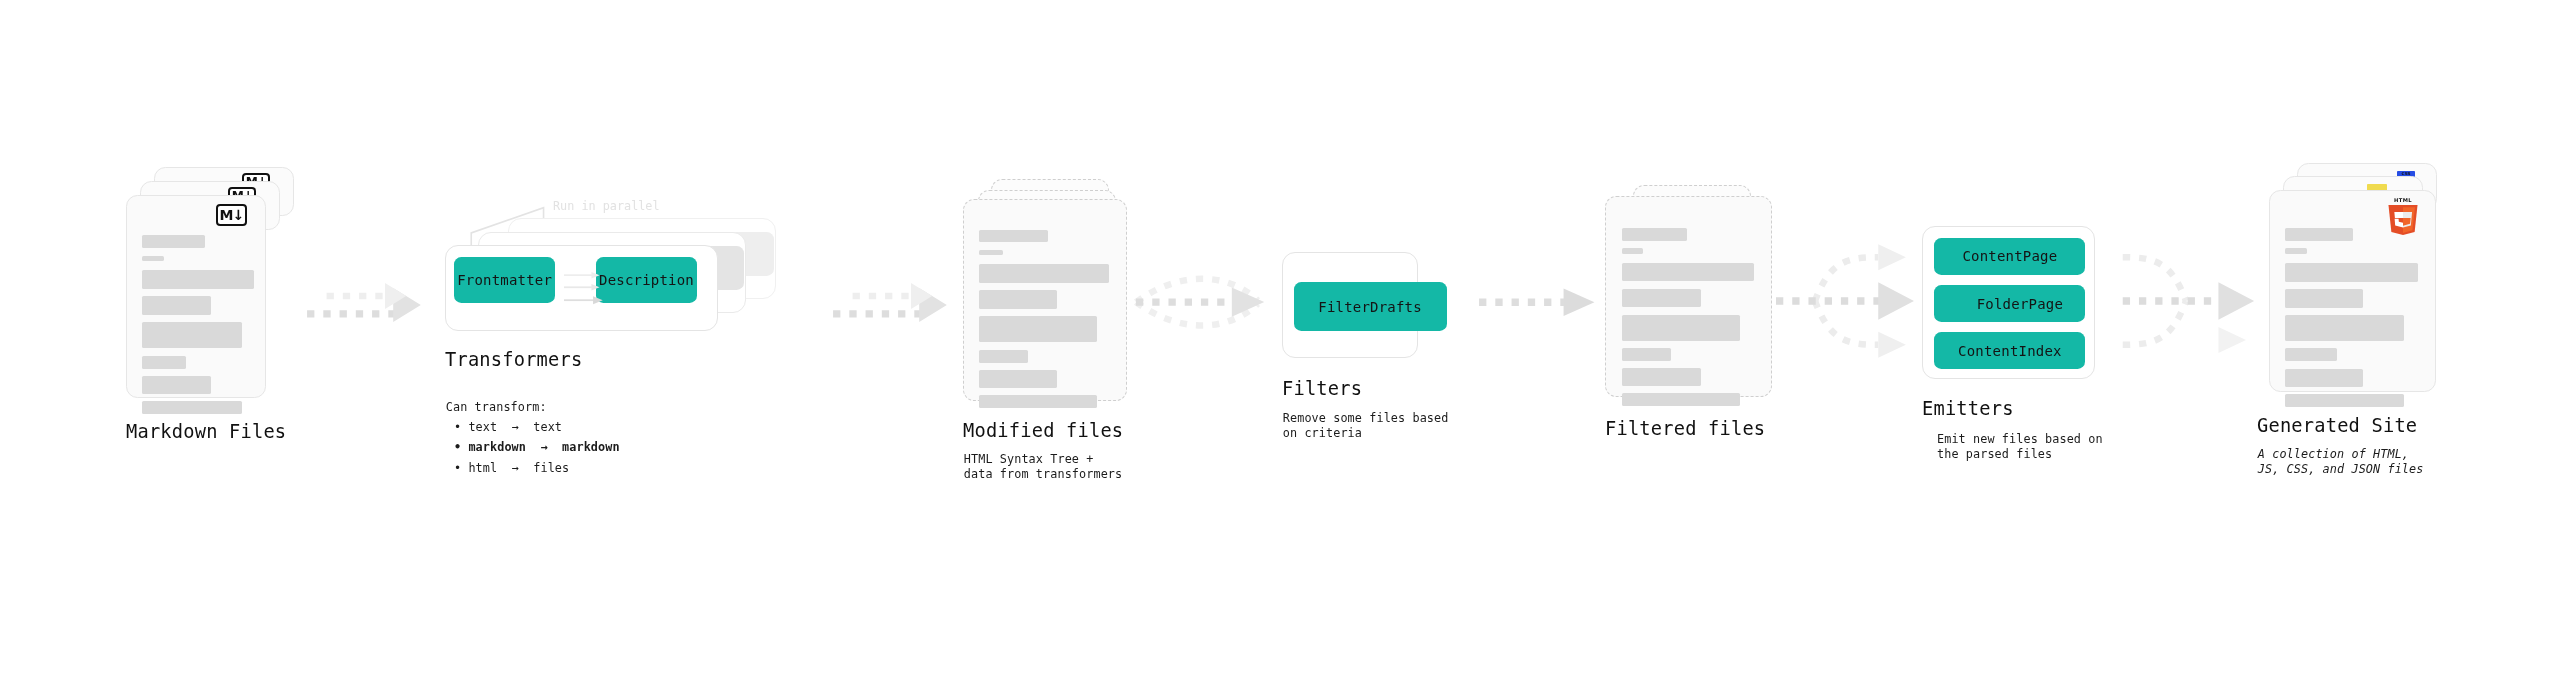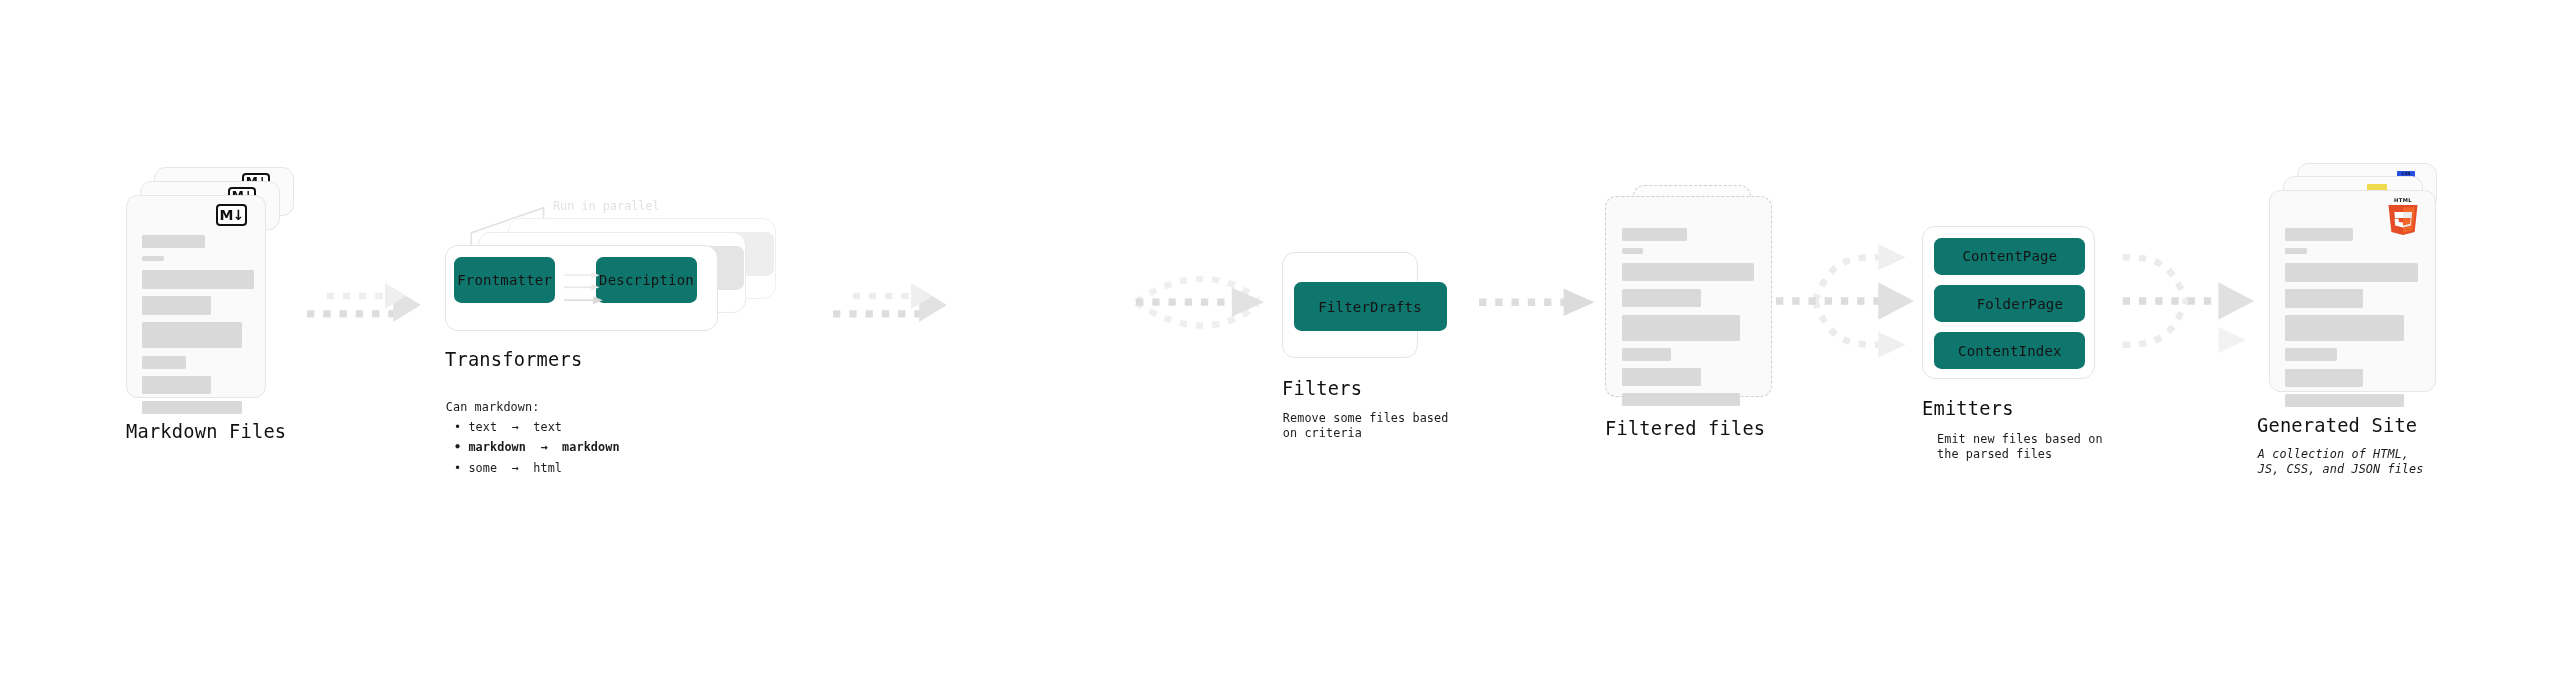--- a/index.html
+++ b/index.html
@@ -79,21 +79,21 @@
   .procbox{
     position:absolute;
     box-sizing:border-box;
     border:1.3px solid #e4e4e4;
     border-radius:13px;
     background:#ffffff;
   }
   .pill{
     position:absolute;
     box-sizing:border-box;
-    background:#0f766e;
+    background:#14b8a6;
     border-radius:7.3px;
     display:flex;align-items:center;justify-content:center;
     font-size:14px;
     color:#141414;
     letter-spacing:0.2px;
     white-space:nowrap;
   }
 
   
   .title{
@@ -184,35 +184,56 @@
     <svg style="position:absolute;left:119px;top:75px;" width="42" height="41" viewBox="0 0 52 50">
       <line x1="0" y1="6" x2="36" y2="6" stroke="#ededed" stroke-width="2.2"></line>
       <path d="M34 2 L44 6 L34 10 Z" fill="#ededed"></path>
       <line x1="0" y1="21" x2="36" y2="21" stroke="#e8e8e8" stroke-width="2.2"></line>
       <path d="M34 17 L44 21 L34 25 Z" fill="#e8e8e8"></path>
       <line x1="0" y1="37" x2="38" y2="37" stroke="#dedede" stroke-width="2.2"></line>
       <path d="M36 32 L48 37 L36 42 Z" fill="#d8d8d8"></path>
     </svg>
 
     <div class="title" style="left:0px;top:154px;">Transformers</div>
-    <div class="desc" style="left:0.8px;top:205px;">Can markdown:</div>
+    <div class="desc" style="left:0.8px;top:205px;">Can transform:</div>
     <div class="desc" style="left:9px;top:225px;">• text  →  text</div>
     <div class="desc" style="left:9px;top:245px;font-weight:bold;">• markdown  →  markdown</div>
-    <div class="desc" style="left:9px;top:266px;">• some  →  html</div>
+    <div class="desc" style="left:9px;top:266px;">• html  →  files</div>
   </div>
 
   <div class="node" style="left:833px;top:283px;">
     <svg width="122" height="39" viewBox="0 0 150 48">
       <line x1="0" y1="38" x2="112" y2="38" stroke="#dddddd" stroke-width="9" stroke-dasharray="9 11"></line>
       <line x1="24" y1="16" x2="108" y2="16" stroke="#eeeeee" stroke-width="8" stroke-dasharray="9 11"></line>
       <path d="M106 6 L140 27 L106 48 Z" fill="#e2e2e2"></path>
       <path d="M96 0 L122 16 L96 32 Z" fill="#efefef"></path>
     </svg>
   </div>
 
+  <div class="node" style="left:963px;top:179px;">
+    <div class="cardstack" style="width:179px;height:244px;">
+      <div class="card dashed" style="left:28.4px;top:0px;width:118px;height:41px;background:#fcfcfc;"></div>
+      <div class="card dashed" style="left:14.6px;top:10.6px;width:138px;height:41px;background:#fcfcfc;"></div>
+      <div class="card dashed" style="left:0px;top:20.3px;width:164px;height:202px;">
+        <div class="card-body" style="top:30px;left:14.6px;right:13px;">
+          <div class="bar" style="width:52%;height:12.2px;"></div>
+          <div class="bar" style="width:18%;height:5.7px;margin-bottom:9px;"></div>
+          <div class="bar" style="width:97%;height:18.7px;"></div>
+          <div class="bar" style="width:58%;height:18.7px;"></div>
+          <div class="bar" style="width:88%;height:26px;"></div>
+          <div class="bar" style="width:37%;height:13px;"></div>
+          <div class="bar" style="width:58%;height:18px;"></div>
+          <div class="bar" style="width:88%;height:13px;"></div>
+        </div>
+      </div>
+    </div>
+    <div class="title" style="left:0px;top:241px;">Modified files</div>
+    <div class="desc" style="left:0.8px;top:273px;">HTML Syntax Tree +
+data from transformers</div>
+  </div>
 
   <div class="node" style="left:1136px;top:268px;">
     <svg width="138" height="65" viewBox="0 0 170 80">
       <path d="M0 42 C 52 4, 112 4, 150 40" fill="none" stroke="#efefef" stroke-width="8" stroke-dasharray="9 11"></path>
       <path d="M0 42 C 52 80, 112 80, 150 44" fill="none" stroke="#efefef" stroke-width="8" stroke-dasharray="9 11"></path>
       <line x1="0" y1="42" x2="122" y2="42" stroke="#dddddd" stroke-width="9" stroke-dasharray="9 11"></line>
       <path d="M118 24 L158 42 L118 60 Z" fill="#e2e2e2"></path>
     </svg>
   </div>
 

